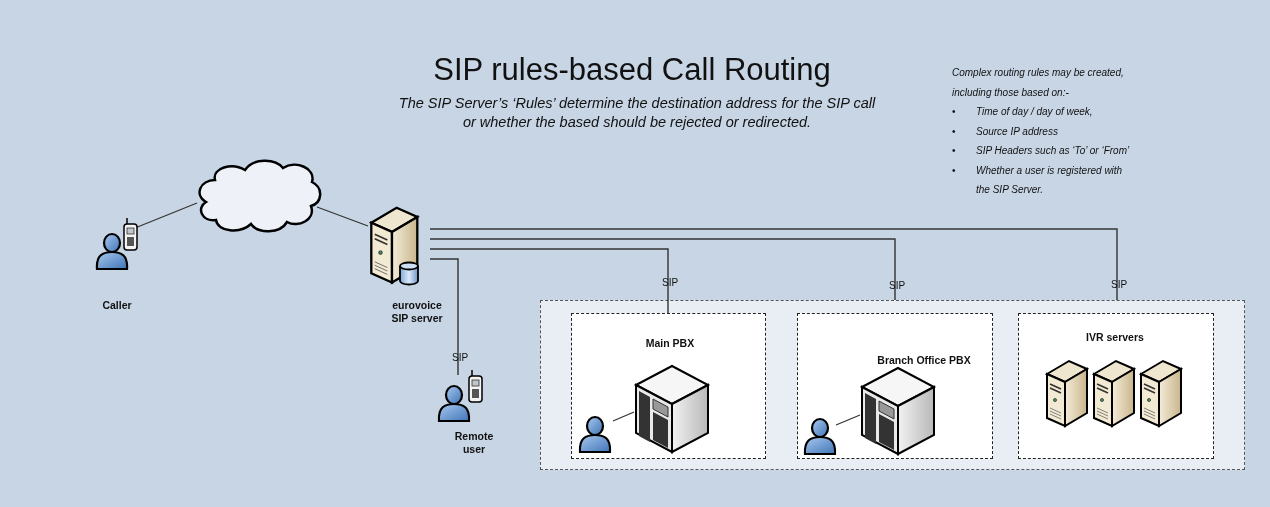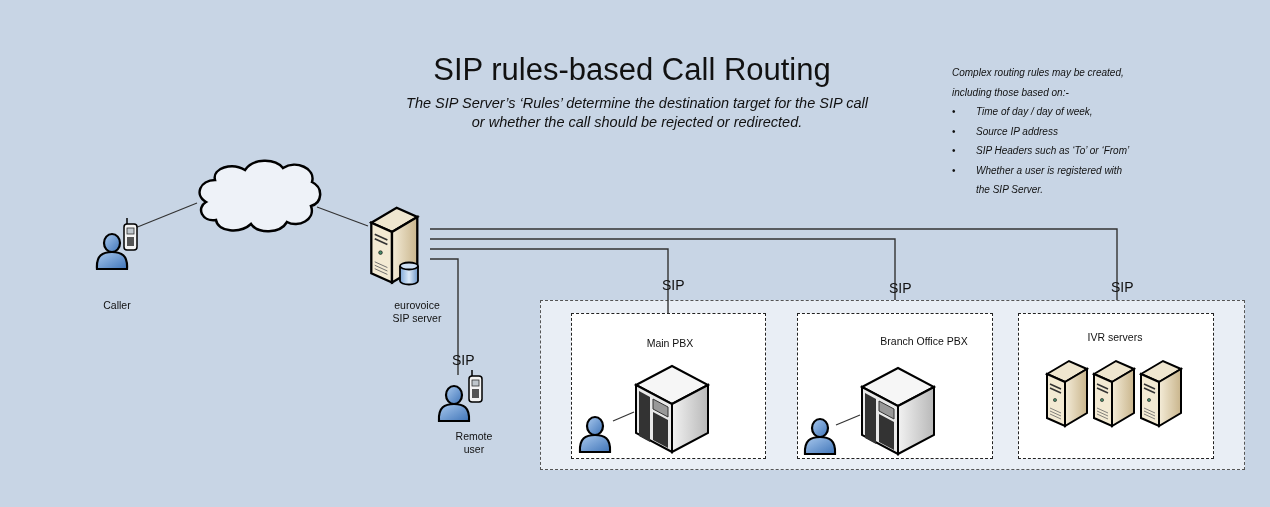--- a/index.html
+++ b/index.html
@@ -5,33 +5,33 @@
   html, body { margin:0; padding:0; }
   body { width:1270px; height:507px; background:#c8d5e5; position:relative; overflow:hidden;
          font-family:"Liberation Sans", sans-serif; color:#111; }
   .abs { position:absolute;padding-left:17px; }
   .title { left:0; width:1230px; top:52px; text-align:center; font-size:31px; color:#111; }
   .subtitle { left:360px; width:520px; top:94px; text-align:center; font-size:14.5px; font-style:italic; line-height:19px; }
   .notes { left:935px; top:63px; width:330px; font-size:10px; font-style:italic; line-height:19.5px; }
   .notes ul { margin:0; padding:0; list-style:none; }
   .notes li { position:relative; padding-left:24px; }
   .notes li::before { content:"\2022"; position:absolute; left:0; font-style:normal; }
-  .lbl { font-size:10.5px; font-weight:normal; text-align:center; line-height:13px; }
-  .sip { font-size:14px; }
+  .lbl { font-size:10.5px; font-weight:bold; text-align:center; line-height:13px; }
+  .sip { font-size:10px; }
   svg.diagram { position:absolute; left:0; top:0; }
   .outer-box { left:540px; top:300px; width:705px; height:170px; border:1.5px dashed #555; background:#e9eef5; box-sizing:border-box; }
   .inner-box { top:313px; height:146px; border:1.5px dashed #222; background:#fff; box-sizing:border-box; }
 </style>
 </head>
 <body>
 
 <div class="abs title">SIP rules-based Call Routing</div>
 <div class="abs subtitle">
-  <div>The SIP Server’s ‘Rules’ determine the destination target for the SIP call</div>
-  <div>or whether the call should be rejected or redirected.</div>
+  <div>The SIP Server’s ‘Rules’ determine the destination address for the SIP call</div>
+  <div>or whether the based should be rejected or redirected.</div>
 </div>
 
 <div class="abs notes">
   <div>Complex routing rules may be created,</div>
   <div>including those based on:-</div>
   <ul>
     <li>Time of day / day of week,</li>
     <li>Source IP address</li>
     <li>SIP Headers such as ‘To’ or ‘From’</li>
     <li><span>Whether a user is registered with</span><br><span>the SIP Server.</span></li>
@@ -156,19 +156,19 @@
 <div class="abs lbl" style="left:70px;top:299px;width:60px;">Caller</div>
 <div class="abs lbl" style="left:360px;top:299px;width:80px;">
   <div>eurovoice</div>
   <div>SIP server</div>
 </div>
 <div class="abs lbl" style="left:427px;top:430px;width:60px;">
   <div>Remote</div>
   <div>user</div>
 </div>
 <div class="abs lbl" style="left:571px;top:337px;width:164px;">Main PBX</div>
-<div class="abs lbl" style="left:797px;top:335px;width:220px;">Branch Office PBX</div>
+<div class="abs lbl" style="left:797px;top:354px;width:220px;">Branch Office PBX</div>
 <div class="abs lbl" style="left:1018px;top:331px;width:160px;">IVR servers</div>
 
 <div class="abs sip" style="left:435px;top:352px;">SIP</div>
 <div class="abs sip" style="left:645px;top:277px;">SIP</div>
 <div class="abs sip" style="left:872px;top:280px;">SIP</div>
 <div class="abs sip" style="left:1094px;top:279px;">SIP</div>
 
 </body></html>

